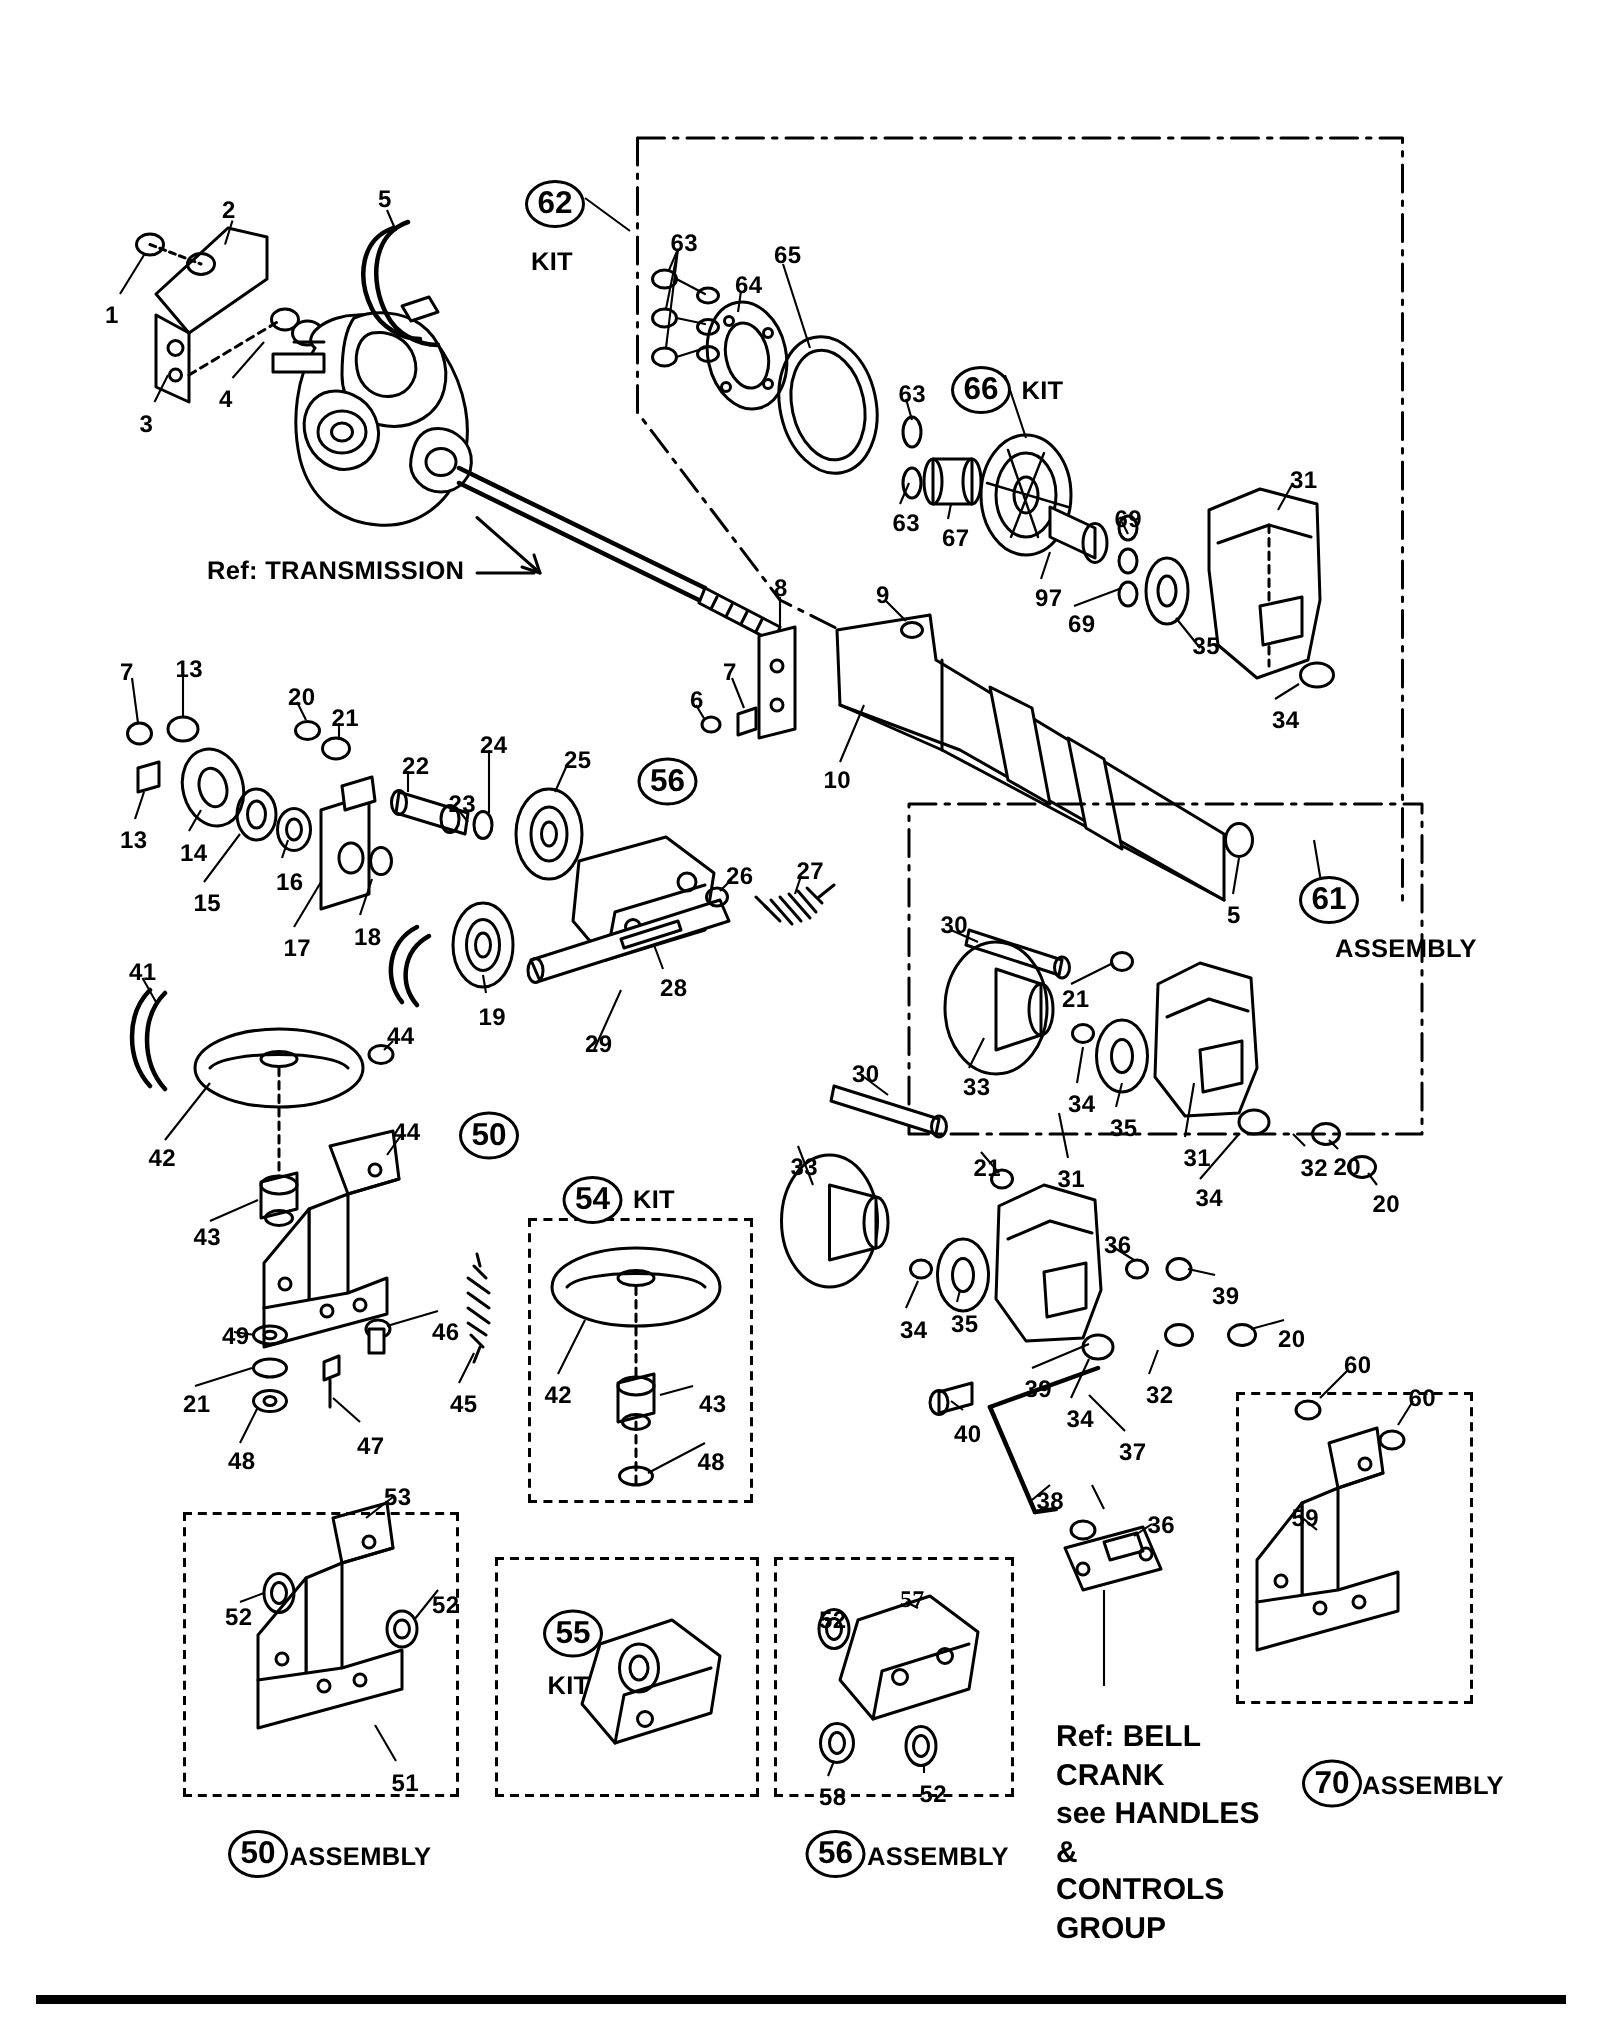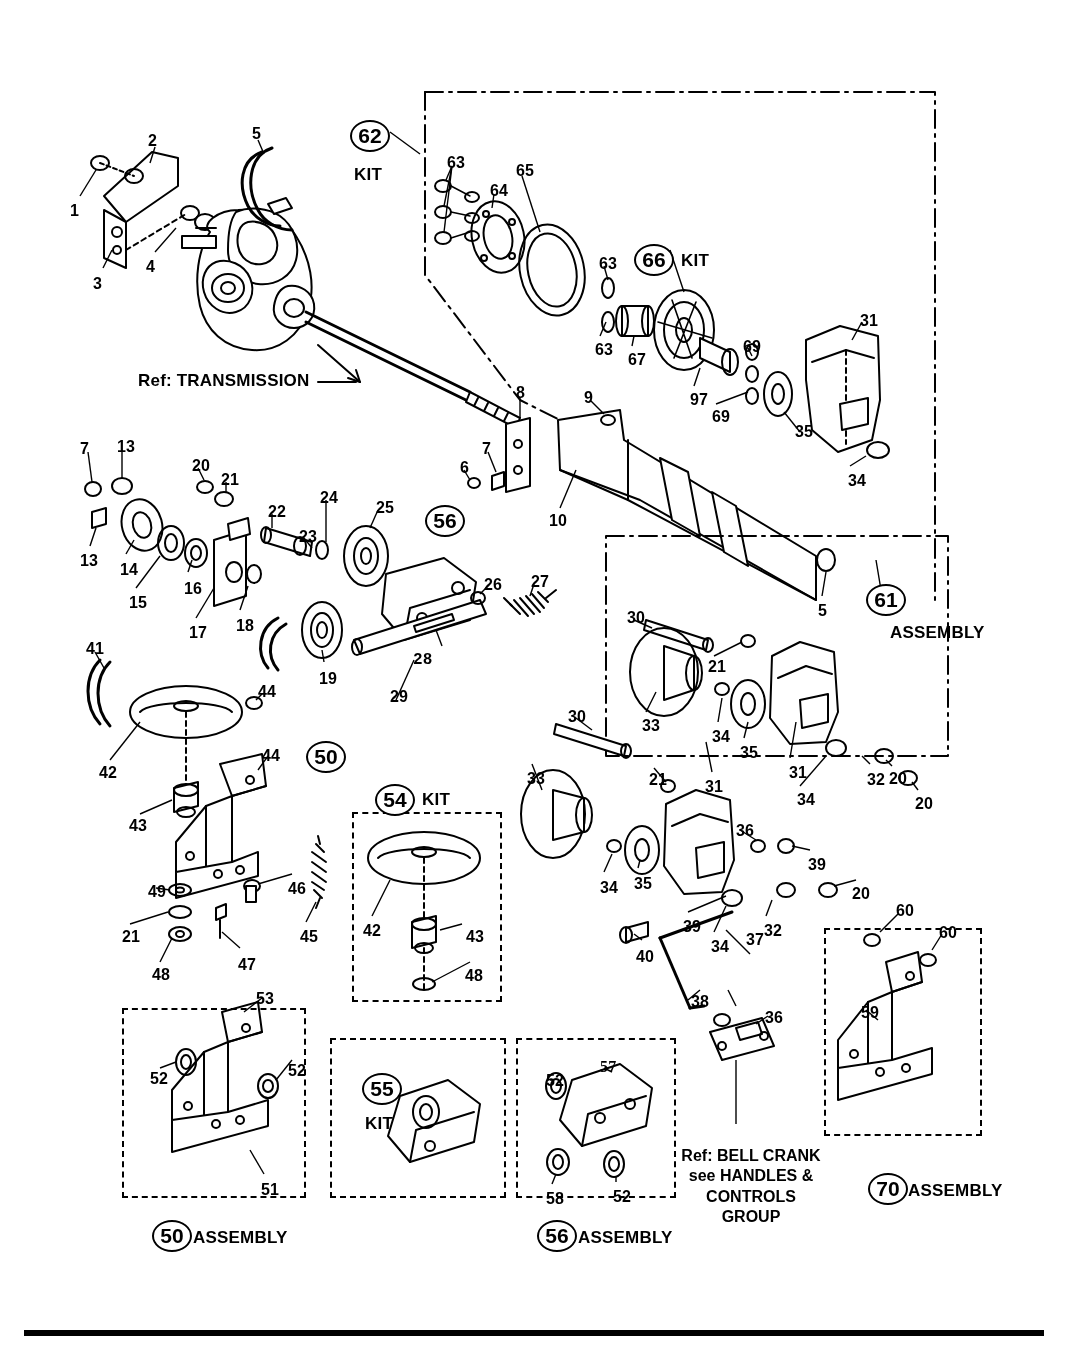--- a/index.html
+++ b/index.html
@@ -489,42 +489,42 @@
       <div class="lbl" style="left: 236px; top: 618px;">18</div>
       <div class="lbl" style="left: 319px; top: 671px;">19</div>
       <div class="lbl" style="left: 192px; top: 458px;">20</div>
       <div class="lbl" style="left: 221px; top: 472px;">21</div>
       <div class="lbl" style="left: 268px; top: 504px;">22</div>
       <div class="lbl" style="left: 299px; top: 529px;">23</div>
       <div class="lbl" style="left: 320px; top: 490px;">24</div>
       <div class="lbl" style="left: 376px; top: 500px;">25</div>
       <div class="lbl" style="left: 484px; top: 577px;">26</div>
       <div class="lbl" style="left: 531px; top: 574px;">27</div>
-      <div class="lbl" style="left: 413px; top: 652px; font-family: Liberation Mono, monospace;">28</div>
+      <div class="lbl" style="left: 440px; top: 652px;">28</div>
       <div class="lbl" style="left: 390px; top: 689px;">29</div>
       <div class="lbl" style="left: 627px; top: 610px;">30</div>
       <div class="lbl" style="left: 568px; top: 709px;">30</div>
       <div class="lbl" style="left: 860px; top: 313px;">31</div>
       <div class="lbl" style="left: 789px; top: 765px;">31</div>
       <div class="lbl" style="left: 705px; top: 779px;">31</div>
       <div class="lbl" style="left: 867px; top: 772px;">32</div>
       <div class="lbl" style="left: 764px; top: 923px;">32</div>
       <div class="lbl" style="left: 642px; top: 718px;">33</div>
       <div class="lbl" style="left: 527px; top: 771px;">33</div>
       <div class="lbl" style="left: 848px; top: 473px;">34</div>
       <div class="lbl" style="left: 712px; top: 729px;">34</div>
       <div class="lbl" style="left: 797px; top: 792px;">34</div>
       <div class="lbl" style="left: 600px; top: 880px;">34</div>
       <div class="lbl" style="left: 711px; top: 939px;">34</div>
       <div class="lbl" style="left: 795px; top: 424px;">35</div>
       <div class="lbl" style="left: 740px; top: 745px;">35</div>
       <div class="lbl" style="left: 634px; top: 876px;">35</div>
       <div class="lbl" style="left: 736px; top: 823px;">36</div>
       <div class="lbl" style="left: 765px; top: 1010px;">36</div>
-      <div class="lbl" style="left: 746px; top: 932px;">37</div>
+      <div class="lbl" style="left: 746px; top: 961px;">37</div>
       <div class="lbl" style="left: 691px; top: 994px;">38</div>
       <div class="lbl" style="left: 808px; top: 857px;">39</div>
       <div class="lbl" style="left: 683px; top: 919px;">39</div>
       <div class="lbl" style="left: 636px; top: 949px;">40</div>
       <div class="lbl" style="left: 86px; top: 641px;">41</div>
       <div class="lbl" style="left: 99px; top: 765px;">42</div>
       <div class="lbl" style="left: 363px; top: 923px;">42</div>
       <div class="lbl" style="left: 129px; top: 818px;">43</div>
       <div class="lbl" style="left: 466px; top: 929px;">43</div>
       <div class="lbl" style="left: 258px; top: 684px;">44</div>
@@ -578,21 +578,21 @@
       <div class="circlbl" style="left: 868px; top: 1173px; text-align: right;">70</div>
       <div class="lbl cap" style="left: 908px; top: 1182px;">ASSEMBLY</div>
       <div class="circlbl" style="left: 152px; top: 1220px;">50</div>
       <div class="lbl cap" style="left: 193px; top: 1229px;">ASSEMBLY</div>
       <div class="circlbl" style="left: 537px; top: 1220px;">56</div>
       <div class="lbl cap" style="left: 578px; top: 1229px;">ASSEMBLY</div>
     </div>
 
   <div class="lbl cap" style="left:138px; top:372px;">Ref: TRANSMISSION</div>
 
-  <div style="position:absolute; left:676px; top:1146px; width:150px; text-align:center; font-size:16px; font-weight:bold; line-height:1.28;">
+  <div style="position:absolute; left:704px; top:1146px; width:150px; font-size:20px; font-weight:bold; line-height:1.28;">
     <div>Ref: BELL CRANK</div>
     <div>see HANDLES &amp;</div>
     <div>CONTROLS</div>
     <div>GROUP</div>
   </div>
 
   <div class="bottom-bar"></div>
 </div>
 
 </body></html>

